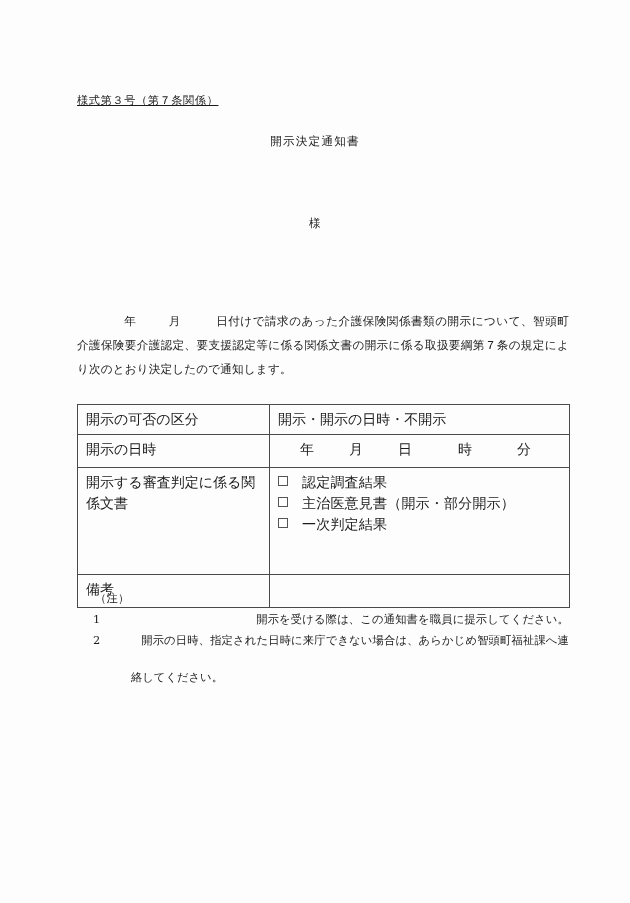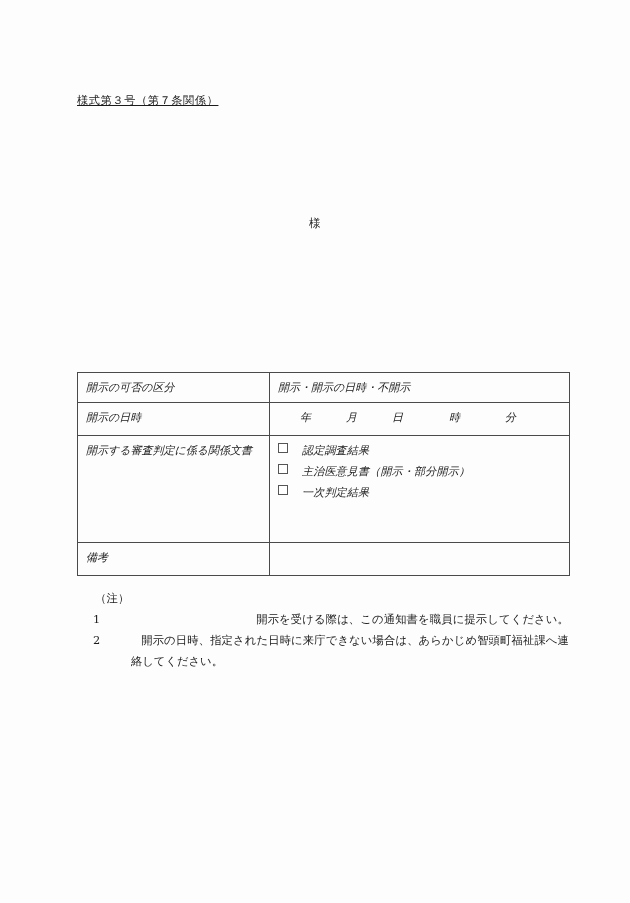--- a/index.html
+++ b/index.html
@@ -72,26 +72,25 @@
     text-indent: 0;
   }
   #body-paragraph .lead-gap  { display: inline-block; width: 47px; }
   #body-paragraph .slot-year { display: inline-block; width: 32px; }
   #body-paragraph .slot-mon  { display: inline-block; width: 35px; }
 
   
   #main-table {
     position: absolute;
     left: 77px;
-    top: 372px;
+    top: 404px;
     width: 492px;
     border-collapse: collapse;
     table-layout: fixed;
-    font-size: 11px;
-    font-style: italic;
+    font-size: 14px;
   }
   #main-table td {
     border: 1px solid #4a4a4a;
     padding: 4px 7px 4px 8px;
     vertical-align: top;
     line-height: 21px;
   }
   #main-table col.label-col { width: 192px; }
   #main-table col.value-col { width: 300px; }
 
@@ -152,33 +151,38 @@
   }
   #notes .note-text {
     flex: 1 1 auto;
     letter-spacing: 0.15px;
     text-indent: 0;
     text-align: right;
   }
   #notes .note-text-cont {
     margin-left: 54px;
     line-height: 21px;
+    margin-top: 16px;
   }
 </style>
 </head>
 <body>
 
 <div class="page">
 
   <div class="abs jp" id="form-number">様式第３号（第７条関係）</div>
 
+  <div class="abs jp" id="doc-title">開示決定通知書</div>
 
   <div class="abs jp" id="addressee-honorific">様</div>
 
 
+  <div class="abs jp" id="body-paragraph">
+    <span class="lead-gap"></span><span>年</span><span class="slot-year"></span><span>月</span><span class="slot-mon"></span><span>日付けで請求のあった介護保険関係書類の開示について、智頭町介護保険要介護認定、要支援認定等に係る関係文書の開示に係る取扱要綱第７条の規定により次のとおり決定したので通知します。</span>
+  </div>
 
   <table id="main-table">
     <colgroup>
       <col class="label-col">
       <col class="value-col">
     </colgroup>
     <tbody>
 
       <tr>
         <td class="jp row-h">開示の可否の区分</td>

